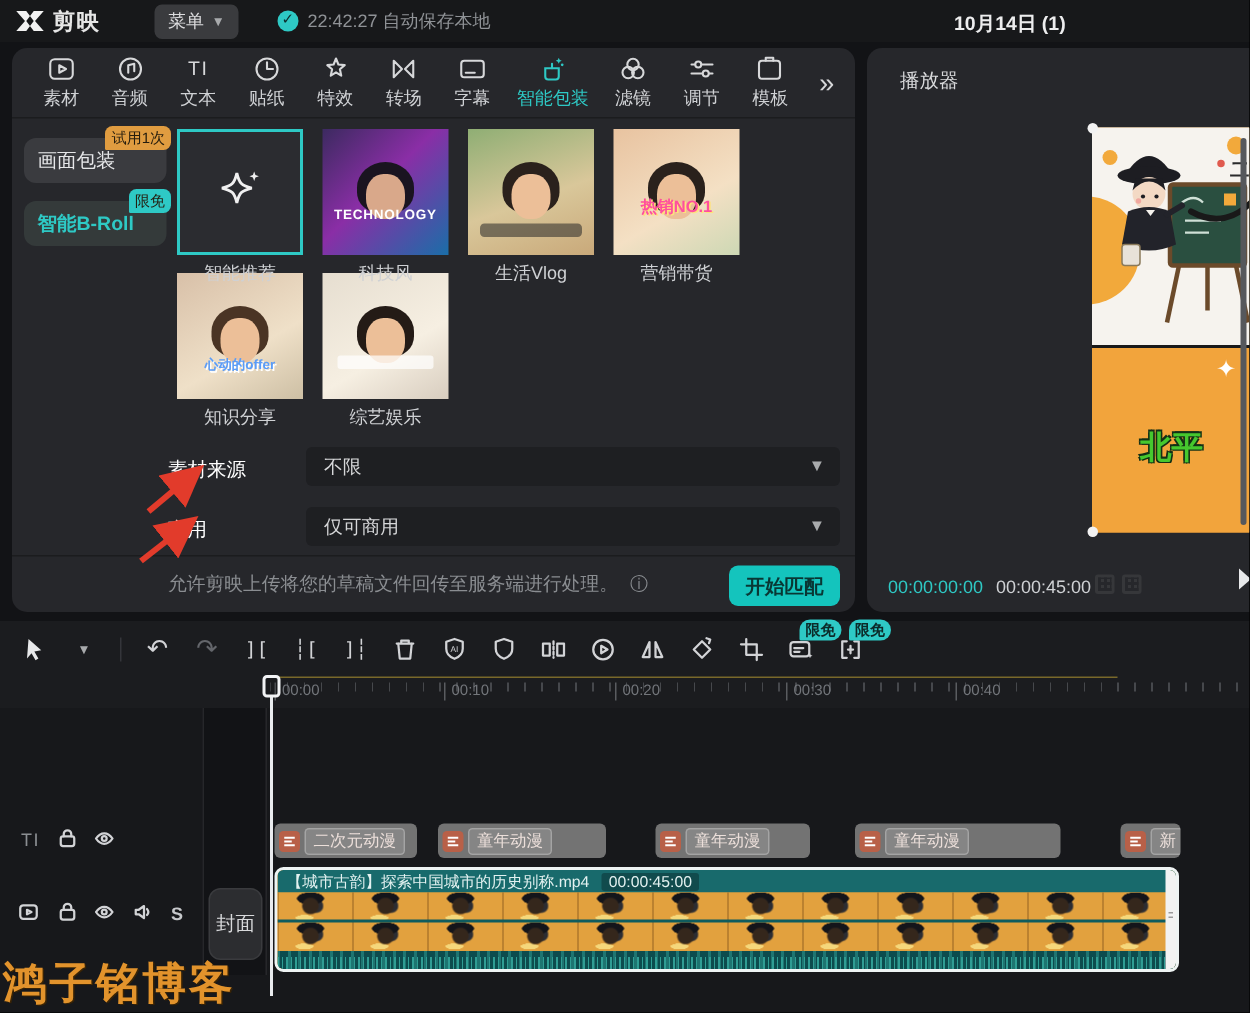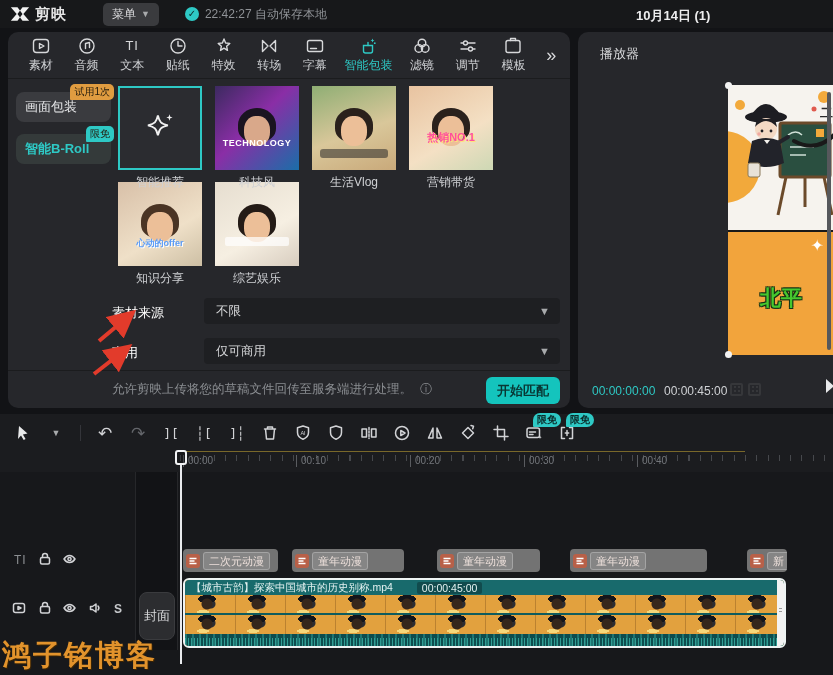--- a/index.html
+++ b/index.html
@@ -92,21 +92,21 @@
 
   .tracks{left:0;top:472px;width:833px;height:203px;background:#17181b;}
   .col-dark{left:135px;top:0;width:42px;height:178px;background:#121316;}
   .vline{top:0;width:1px;height:178px;background:#26272a;}
 
   .text-clip{top:77px;height:23px;background:#737373;border-radius:4px;display:flex;align-items:center;padding-left:3px;box-sizing:border-box;overflow:hidden;cursor:pointer;}
   .tc-ico{width:14px;height:14px;border-radius:3px;background:#b86048;display:flex;align-items:center;justify-content:center;flex:none;}
   .tc-label{margin-left:4px;font-size:11px;color:#ecdfda;background:rgba(255,255,255,.13);box-shadow:0 0 0 1px rgba(255,255,255,.35);border-radius:2px;padding:0 5px;white-space:nowrap;line-height:16px;}
 
   .video-clip{left:183px;top:106px;width:603px;height:70px;border:2px solid #eef3f3;border-radius:6px;box-sizing:border-box;overflow:hidden;background:#e2a13e;cursor:pointer;}
-  .vc-title{height:15px;background:#186a6c;display:flex;align-items:center;gap:24px;padding-left:6px;font-size:10.5px;color:#e2f1f0;white-space:nowrap;}
+  .vc-title{height:15px;background:#186a6c;display:flex;align-items:center;gap:8px;padding-left:6px;font-size:10.5px;color:#e2f1f0;white-space:nowrap;}
   .vc-dur{background:#114b4d;padding:0 5px;border-radius:2px;}
   .vc-strip{position:relative;height:39px;background:#e2a13e;
     background-image:
       radial-gradient(circle 6px at 22px 9px,#35271c 5px,transparent 6px),
       radial-gradient(ellipse 9px 4px at 22px 4px,#14151a 100%,transparent 101%),
       radial-gradient(circle 5px at 26px 8px,#2c2d33 4px,transparent 5px),
       radial-gradient(ellipse 6px 2px at 18px 12px,#f5d77a 100%,transparent 101%),
       repeating-linear-gradient(90deg,rgba(70,35,5,.25) 0 1px,transparent 1px 50px);
     background-size:50px 20px,50px 20px,50px 19px,50px 19px,auto;
     background-position:0 0,0 0,0 20px,0 24px,0 0;}

